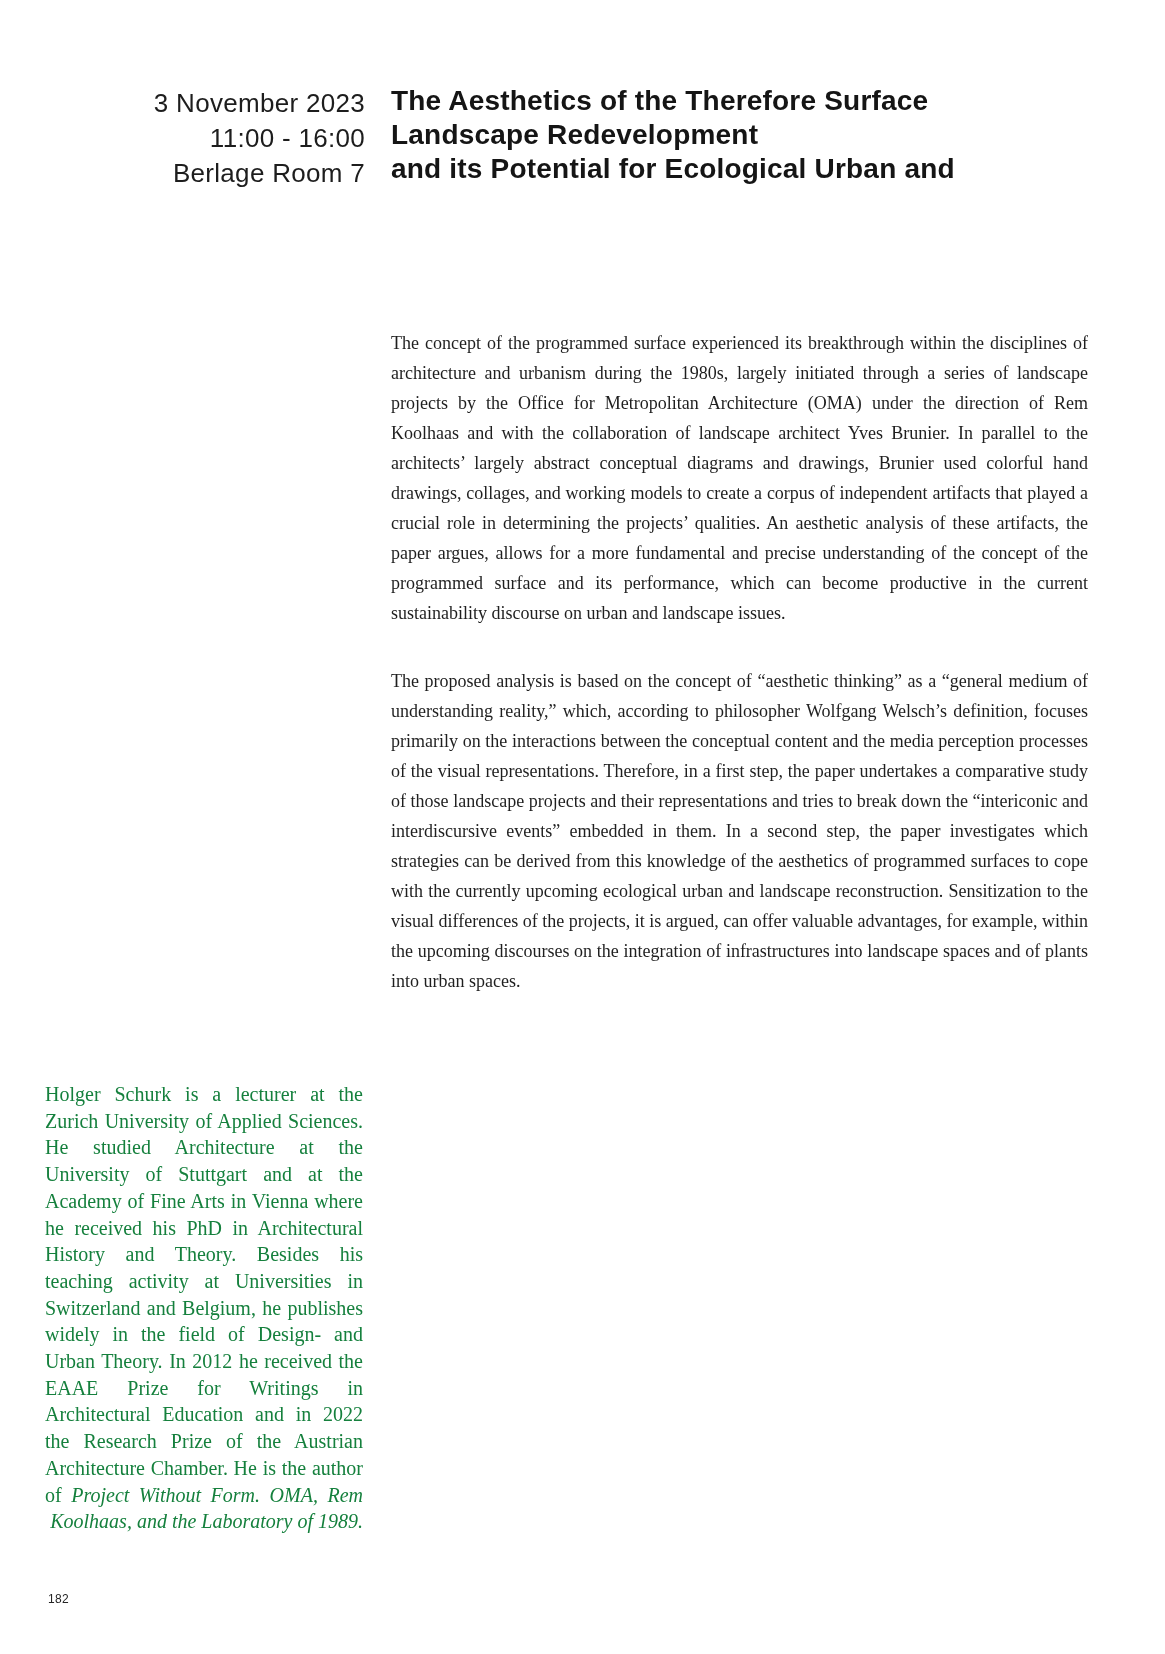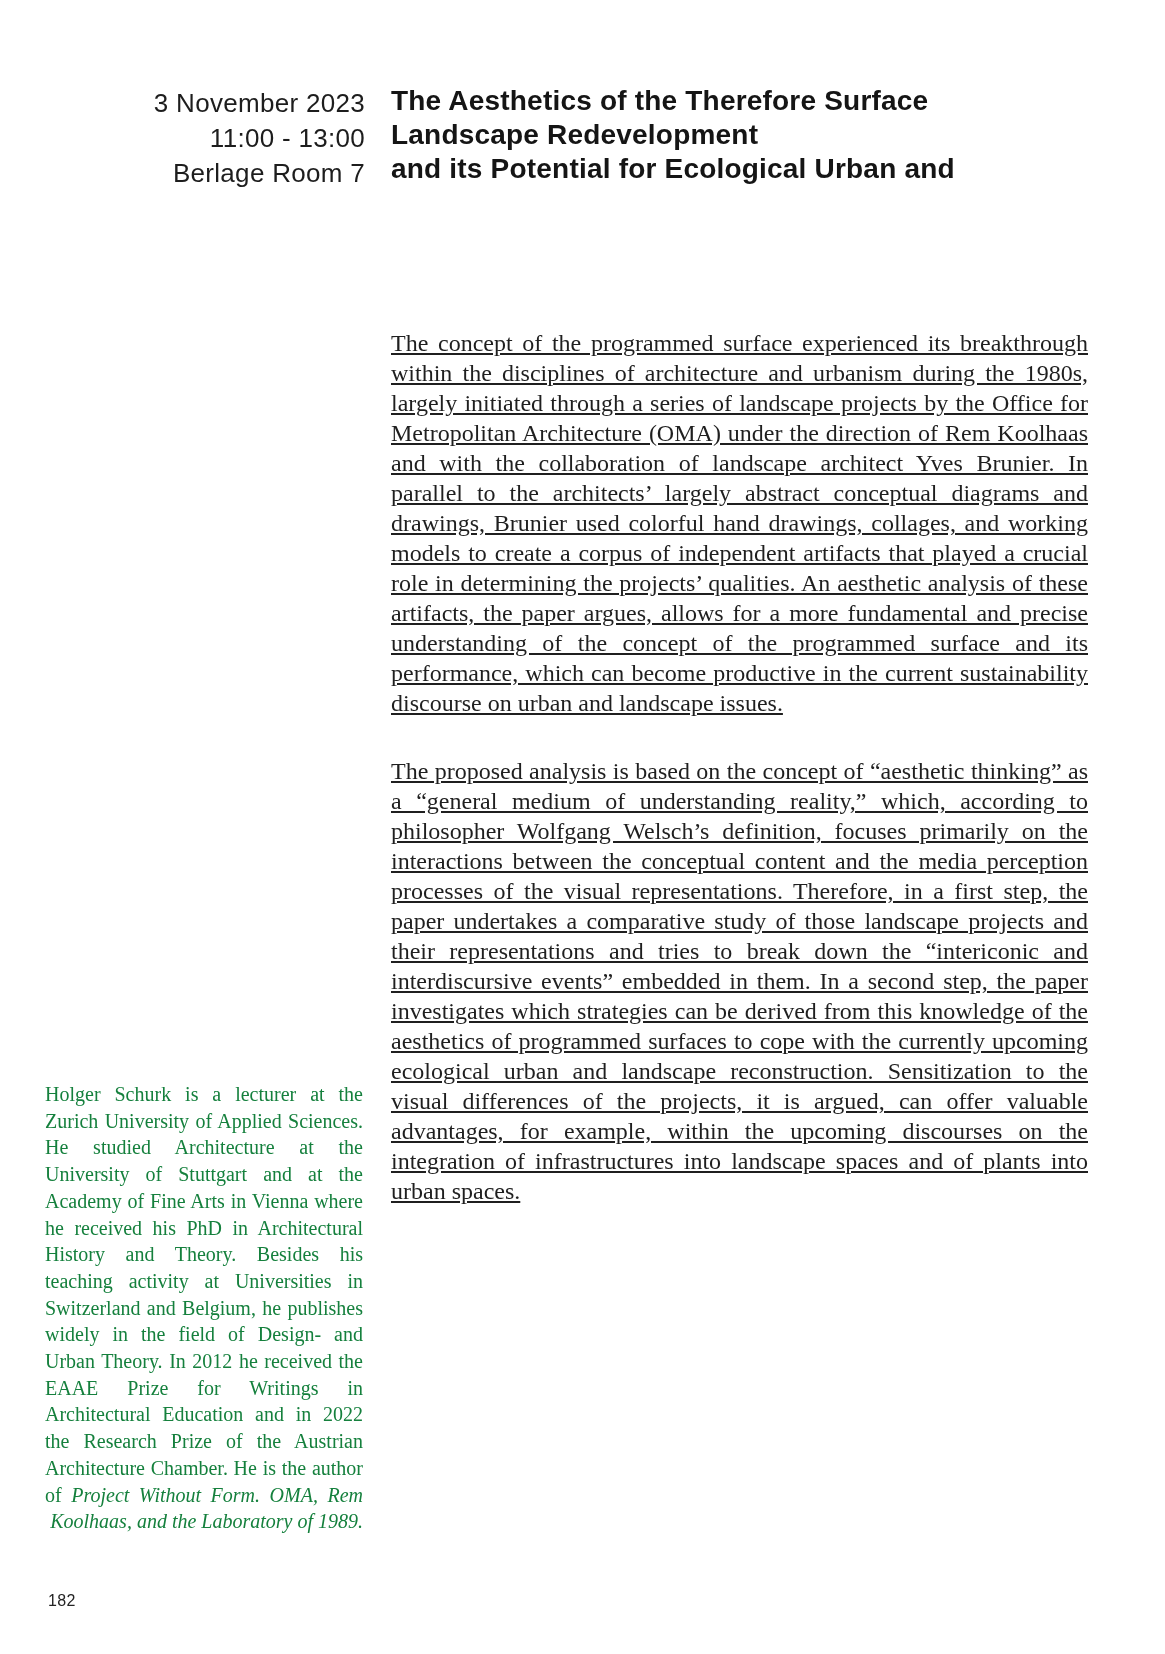--- a/index.html
+++ b/index.html
@@ -44,58 +44,57 @@
     line-height: 34px;
     margin-top: 4px;
     font-weight: normal;
     color: #1f1f1f;
   }
   .abstract {
     position: absolute;
     left: 391px;
     top: 328px;
     width: 697px;
-    font-size: 24px;
+    font-size: 18px;
     line-height: 30px;
     text-align: justify;
     color: #1f1f1f;
-    text-decoration: underline;
   }
   .abstract p { margin: 0 0 38px 0; }
   .bio {
     position: absolute;
     left: 45px;
     top: 1081px;
     width: 318px;
     font-size: 20px;
     line-height: 26.7px;
     text-align: justify;
     text-align-last: right;
     -moz-text-align-last: right;
     color: #15803d;
   }
   .bio p { margin: 0; }
   .page-number {
     position: absolute;
     left: 48px;
     top: 1592px;
     font-family: "Liberation Sans", sans-serif;
-    font-size: 16px;
+    font-size: 12px;
     letter-spacing: 0.3px;
     color: #242424;
   }
 </style>
 </head>
 <body>
 
 <div class="page">
 
   <div class="session-block">
     <div>3 November 2023</div>
-    <div>11:00 - 13:00</div>
+    <div>11:00 - 16:00</div>
     <div>Berlage Room 7</div>
   </div>
 
   <div class="talk-header">
     <h1 class="talk-title">
       <div>The Aesthetics of the Therefore Surface</div>
       <div>Landscape Redevelopment</div>
       <div>and its Potential for Ecological Urban and</div>
     </h1>
   </div>

